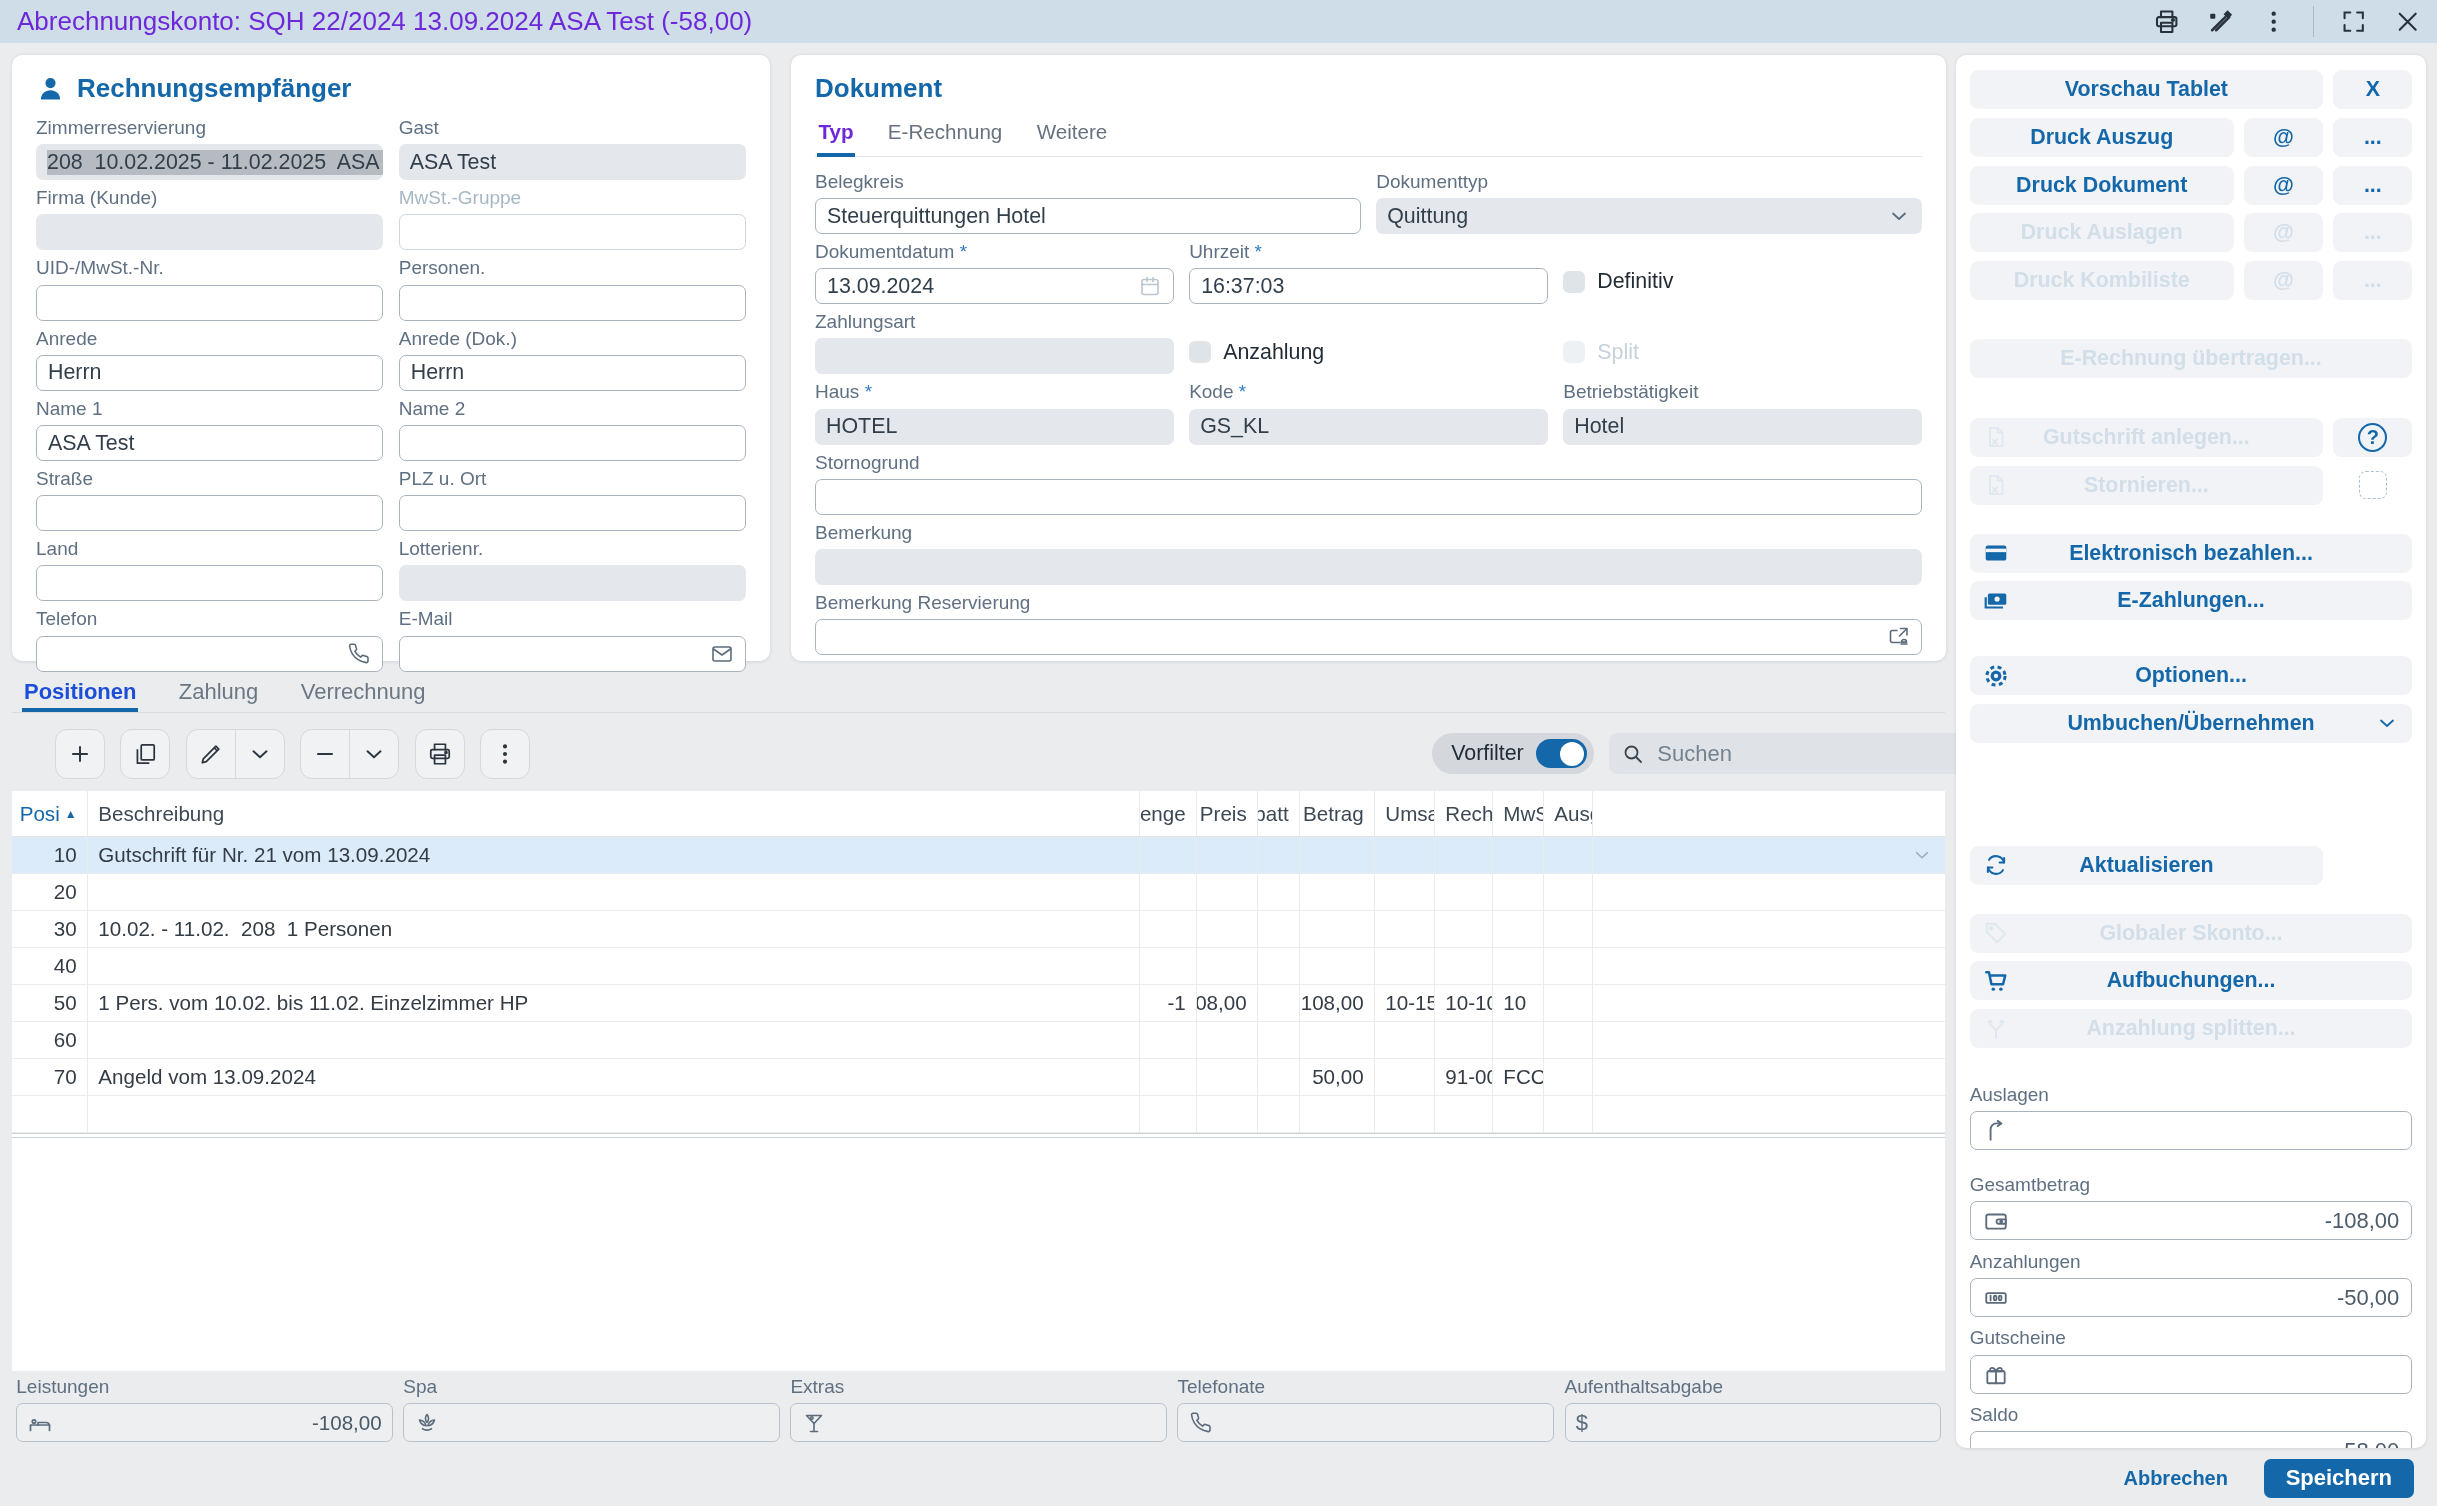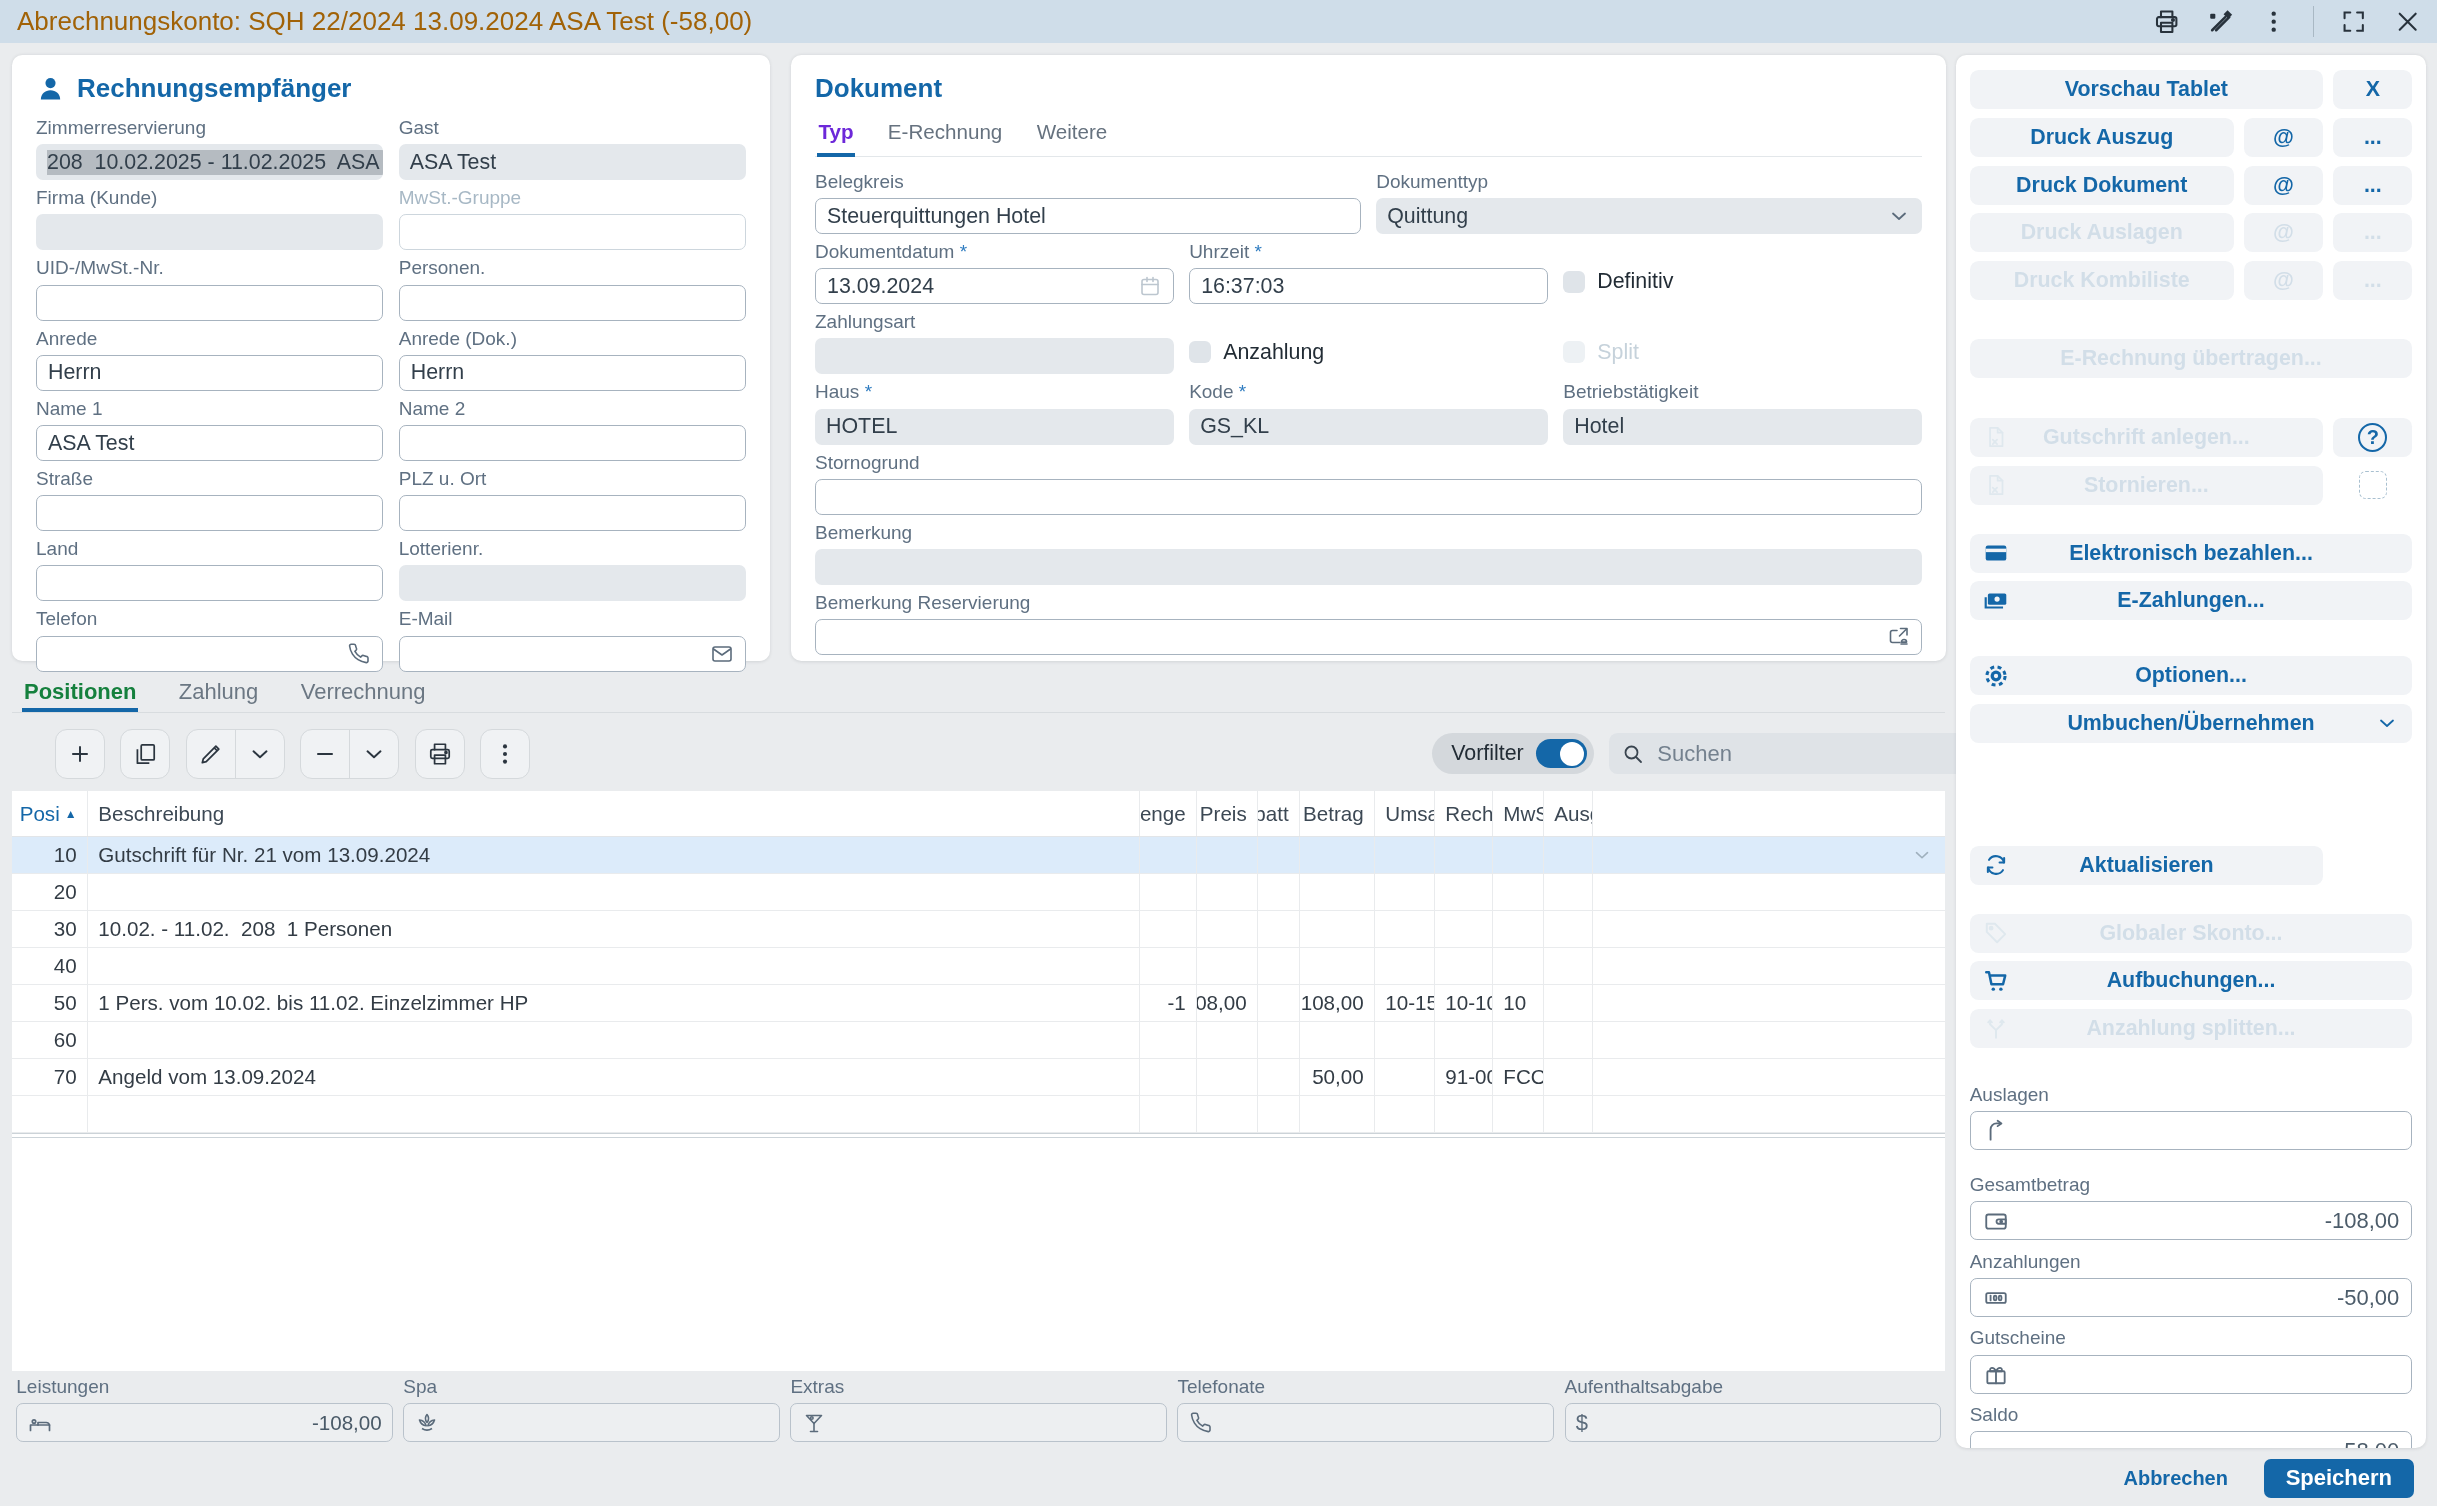--- a/index.html
+++ b/index.html
@@ -6,21 +6,21 @@
   body{
     width:2438px;height:1506px;position:relative;overflow:hidden;
     background:#eaecee;font-family:"Liberation Sans",sans-serif;
     -webkit-font-smoothing:antialiased;
   }
   svg{display:block;}
 
   
   #titlebar{position:absolute;left:0;top:0;width:100%;height:43px;background:#cfdde9;
     display:flex;align-items:center;padding:0 17px;box-sizing:border-box;}
-  .title{font-size:26px;color:#a16207;white-space:pre;}
+  .title{font-size:26px;color:#6d28d9;white-space:pre;}
   .tb-icons{margin-left:auto;display:flex;align-items:center;gap:26px;}
   .tb-icons .ticon{color:#28323c;cursor:pointer;}
   .tb-icons svg{width:27.4px;height:27.4px;}
   .tb-sep{width:0.9px;height:31px;background:#a9b8c4;}
 
   
   .card{position:absolute;background:#fff;border-radius:10.3px;
     box-shadow:0 0.9px 3.4px rgba(30,40,50,.12);box-sizing:border-box;}
 
   #panel-recipient{left:12px;top:55px;width:758px;height:606px;padding:17px 24px;}
@@ -57,21 +57,21 @@
 
   
   #doc-tabs{display:flex;gap:31px;border-bottom:0.9px solid #e3e7ea;margin:1.7px 0 13.7px;padding:0 1.7px;}
   .dtab{font-size:20.6px;color:#66727f;padding:3.4px 1.7px 8.6px;cursor:pointer;}
   .dtab.active{color:#6d28d9;font-weight:700;border-bottom:4.3px solid #1467a8;margin-bottom:-0.9px;}
 
   
   #postabs{position:absolute;left:12px;top:674px;width:1933px;height:39px;
     border-bottom:0.9px solid #d8dcdf;display:flex;gap:39px;padding-left:10.3px;box-sizing:border-box;}
   .ptab{font-size:22px;color:#6b7783;padding:5.1px 1.7px 0;cursor:pointer;box-sizing:border-box;height:100%;}
-  .ptab.active{color:#15803d;font-weight:700;border-bottom:4.3px solid #1467a8;}
+  .ptab.active{color:#1d4ed8;font-weight:700;border-bottom:4.3px solid #1467a8;}
 
   
   #toolbar{position:absolute;left:12px;top:727px;width:1933px;height:53px;
     display:flex;align-items:center;gap:15.4px;margin-left:43px;}
   .tbtn{height:50px;min-width:50px;border:1.3px solid #d5d9dc;border-radius:12px;background:#f0f2f4;
     display:flex;align-items:center;justify-content:center;color:#2b353f;cursor:pointer;box-sizing:border-box;}
   .tbtn svg{width:26px;height:26px;}
   .tbtn.split{padding:0;}
   .tbtn .half{width:48px;height:100%;display:flex;align-items:center;justify-content:center;}
   .tbtn .half + .half{border-left:1.3px solid #d5d9dc;}

